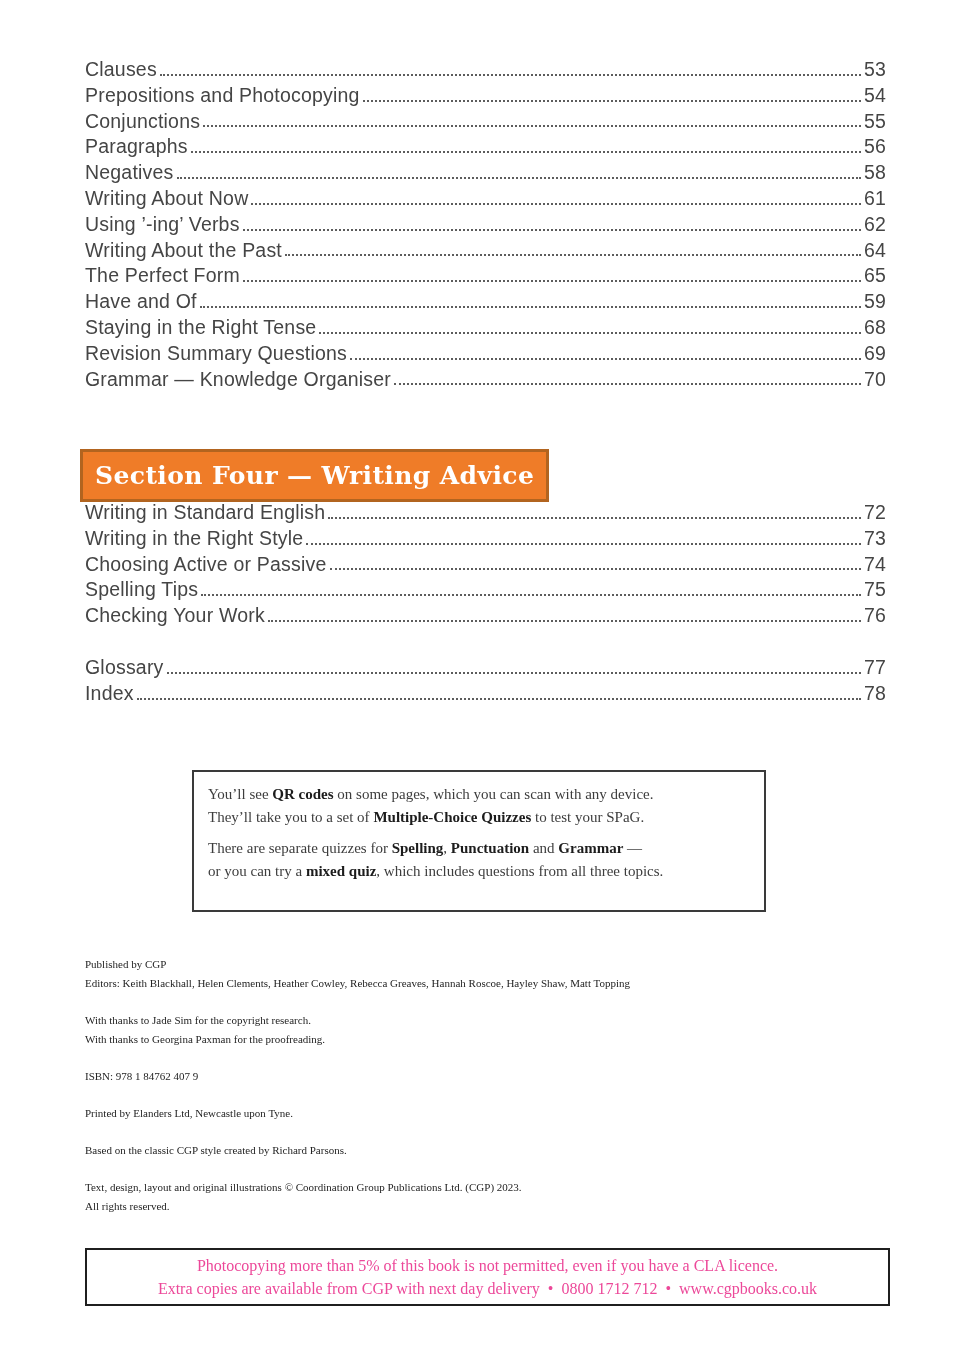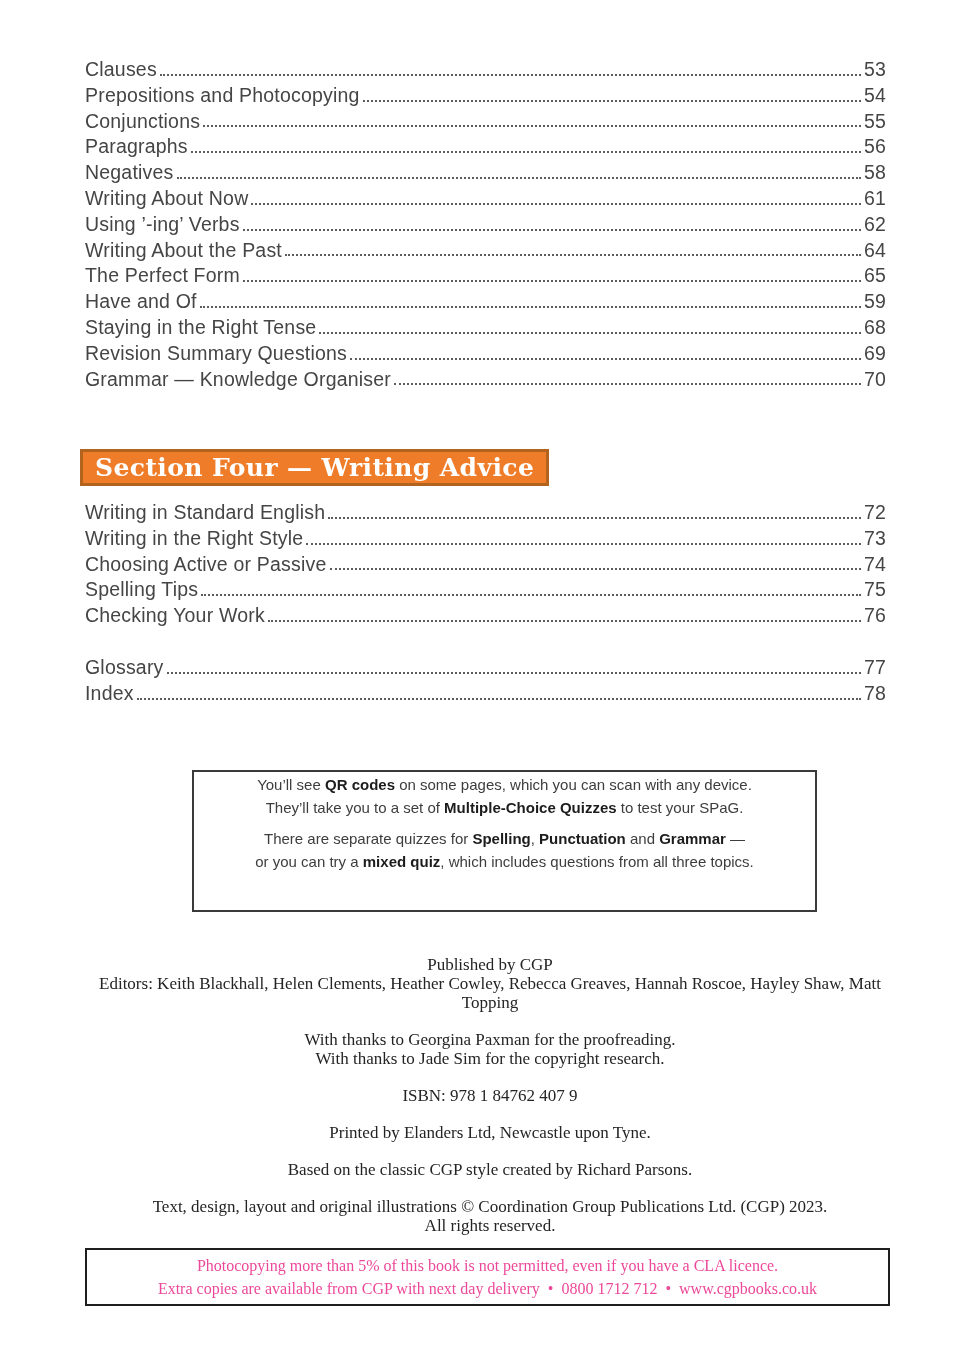--- a/index.html
+++ b/index.html
@@ -4,21 +4,21 @@
 <style>
   html,body{margin:0;padding:0;}
   body{
     width:961px;height:1360px;
     background:#ffffff;
     font-family:"Liberation Sans",sans-serif;
     color:#3f3f3f;
     position:relative;
     overflow:hidden;
   }
-  .abs{position:absolute;text-align:center;}
+  .abs{position:absolute;}
 
   
   .toc{left:85px;width:801px;}
   #toc-top{top:57px;}
   #toc-four{top:500px;}
   #toc-end{top:655px;}
   .toc-row{
     display:flex;
     height:25.8px;
     line-height:25.8px;
@@ -39,48 +39,49 @@
   #section-header{
     left:80px;top:449px;
     display:inline-block;
     background:#ef7c28;
     border:3px solid #b2641f;
     color:#ffffff;
     font-family:"DejaVu Serif","Liberation Serif",serif;
     font-weight:bold;
     font-size:25px;
     line-height:31px;
-    padding:0 12px;
+    padding:8px 12px;
     letter-spacing:0.4px;
     white-space:nowrap;
   }
 
   
   #qr-box{
     left:192px;top:770px;
-    width:625px;height:142px;
+    width:574px;height:142px;
     border:2px solid #3a3a3a;
     box-sizing:border-box;
-    padding:1px 14px;
+    padding:11px 14px;
+    font-family:Liberation Serif, serif;
   }
   .qr-para{margin:0 0 8px 0;}
   .qr-para:last-child{margin-bottom:0;}
   .qr-line{
     font-size:15px;
     line-height:23px;
     color:#3d3d3d;
     white-space:pre-wrap;
   }
   .qr-line .b{font-weight:bold;color:#1c1c1c;}
 
   
   #publisher{
     left:85px;top:955px;width:810px;
     font-family:"Liberation Serif",serif;
-    font-size:17px;
+    font-size:11px;
     line-height:19px;
     color:#242424;
   }
   .pub-block{margin:0 0 18px 0;}
   .pub-line{white-space:pre-wrap;}
 
   
   #footer-box{
     left:85px;top:1248px;
     width:805px;height:58px;
@@ -221,22 +222,22 @@
       <div class="qr-line"><span>or you can try a </span><span class="b">mixed quiz</span><span>, which includes questions from all three topics.</span></div>
     </div>
   </div>
 
 <div id="publisher" class="abs">
     <div class="pub-block">
       <div class="pub-line">Published by CGP</div>
       <div class="pub-line">Editors: Keith Blackhall, Helen Clements, Heather Cowley, Rebecca Greaves, Hannah Roscoe, Hayley Shaw, Matt Topping</div>
     </div>
     <div class="pub-block">
+      <div class="pub-line">With thanks to Jade Sim for the copyright research.</div>
       <div class="pub-line">With thanks to Georgina Paxman for the proofreading.</div>
-      <div class="pub-line">With thanks to Jade Sim for the copyright research.</div>
     </div>
     <div class="pub-block">
       <div class="pub-line">ISBN: 978 1 84762 407 9</div>
     </div>
     <div class="pub-block">
       <div class="pub-line">Printed by Elanders Ltd, Newcastle upon Tyne.</div>
     </div>
     <div class="pub-block">
       <div class="pub-line">Based on the classic CGP style created by Richard Parsons.</div>
     </div>

